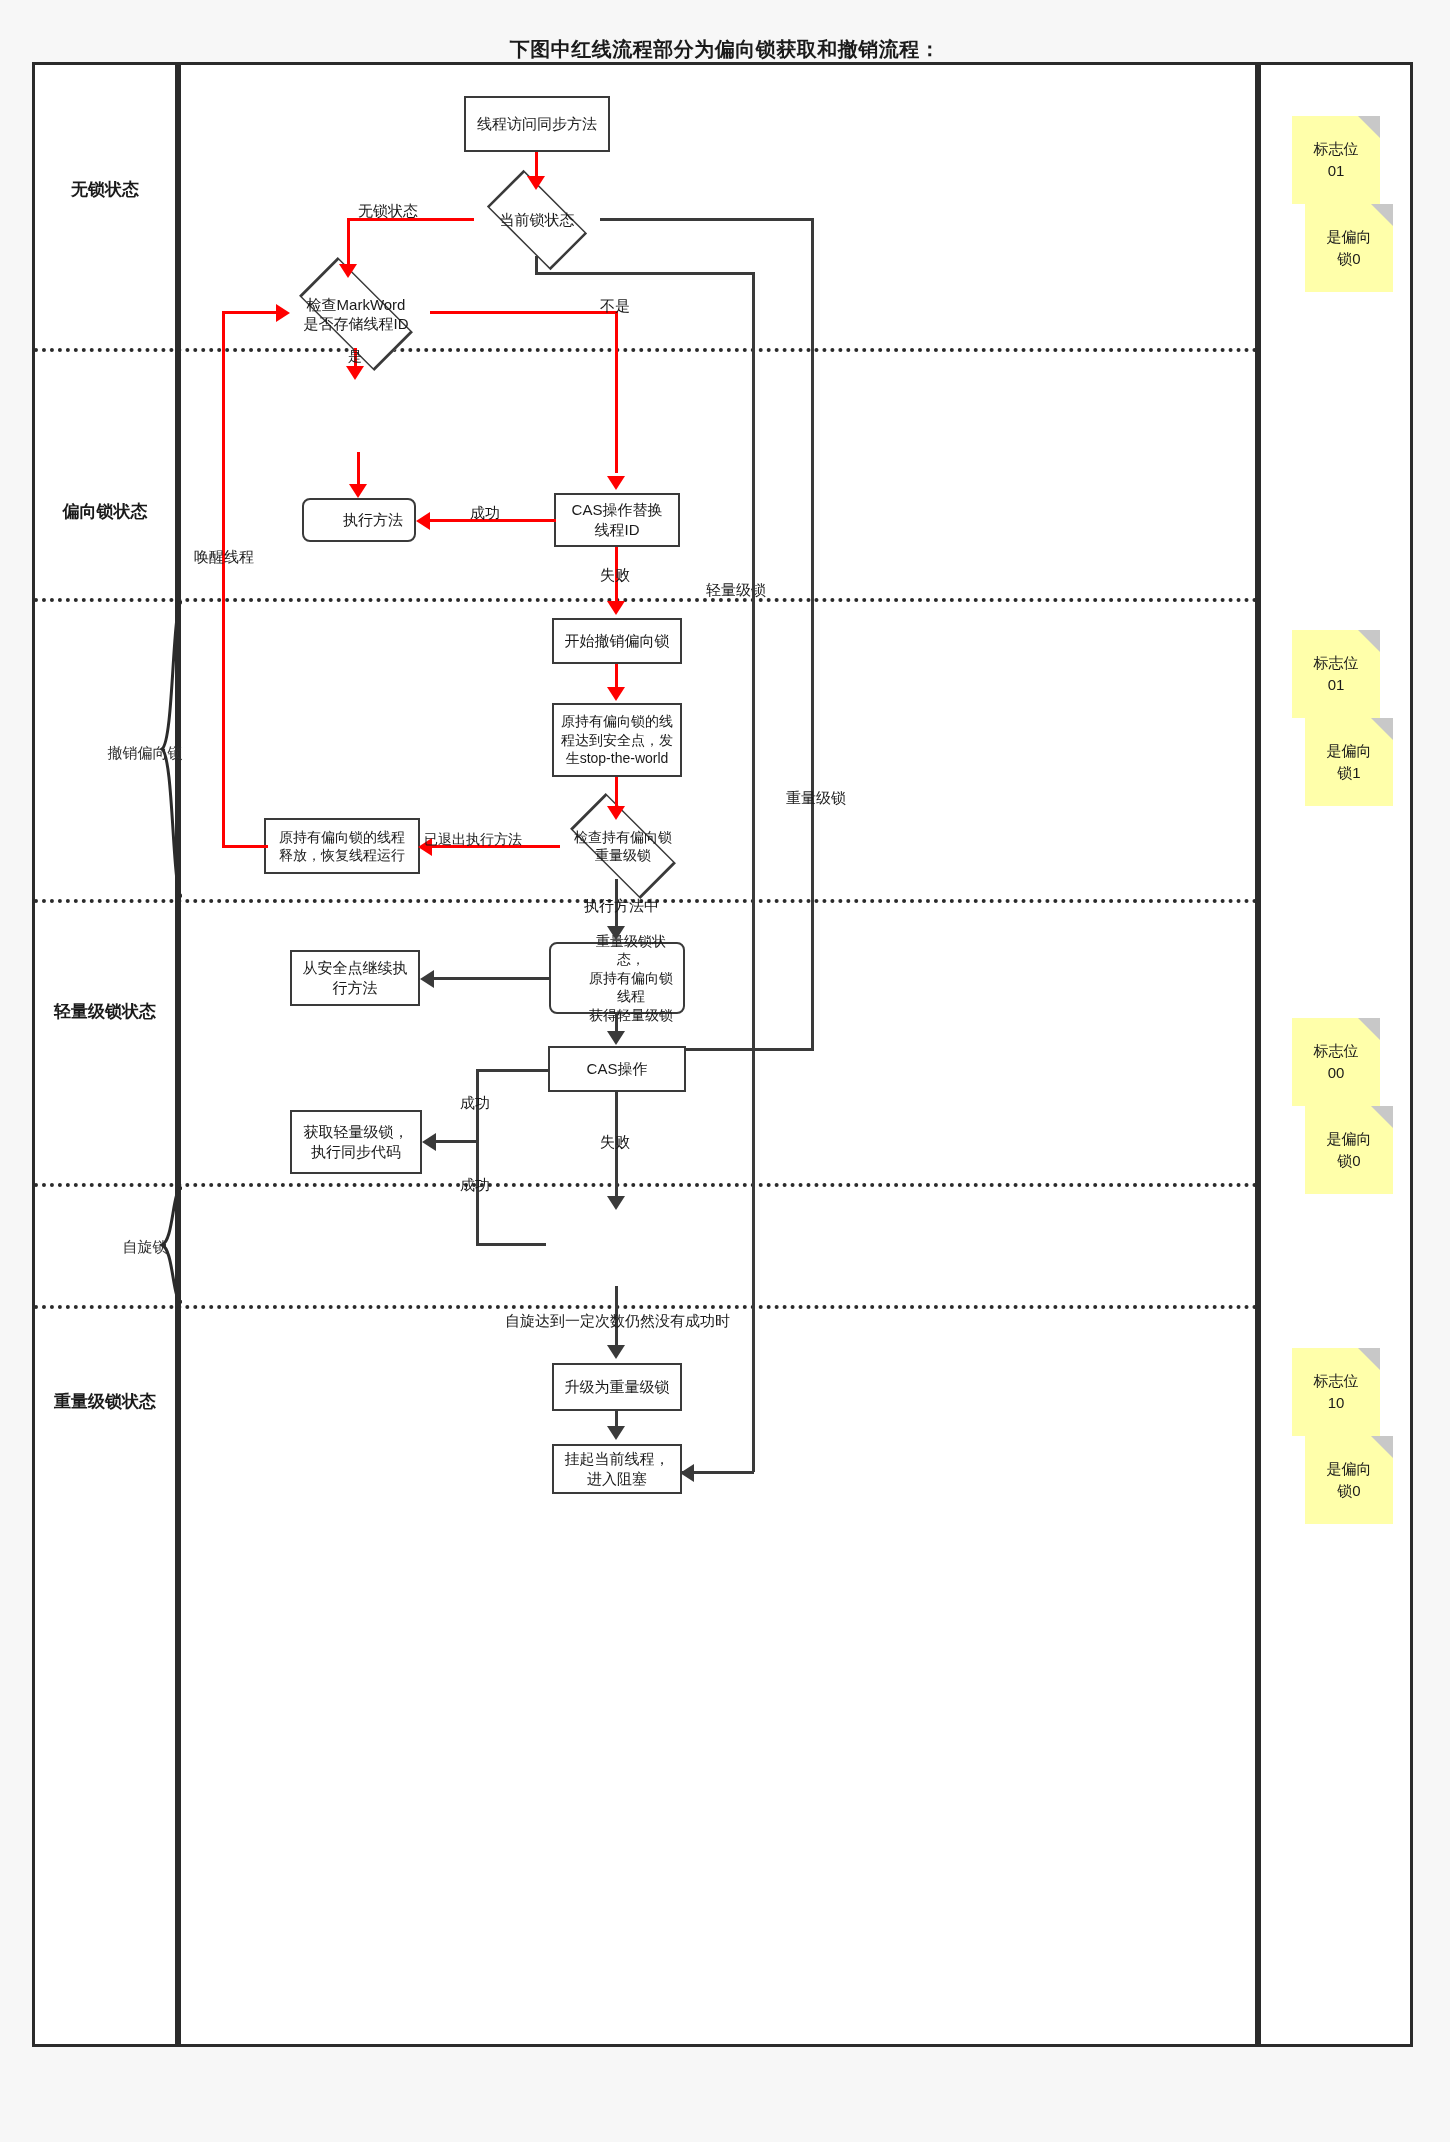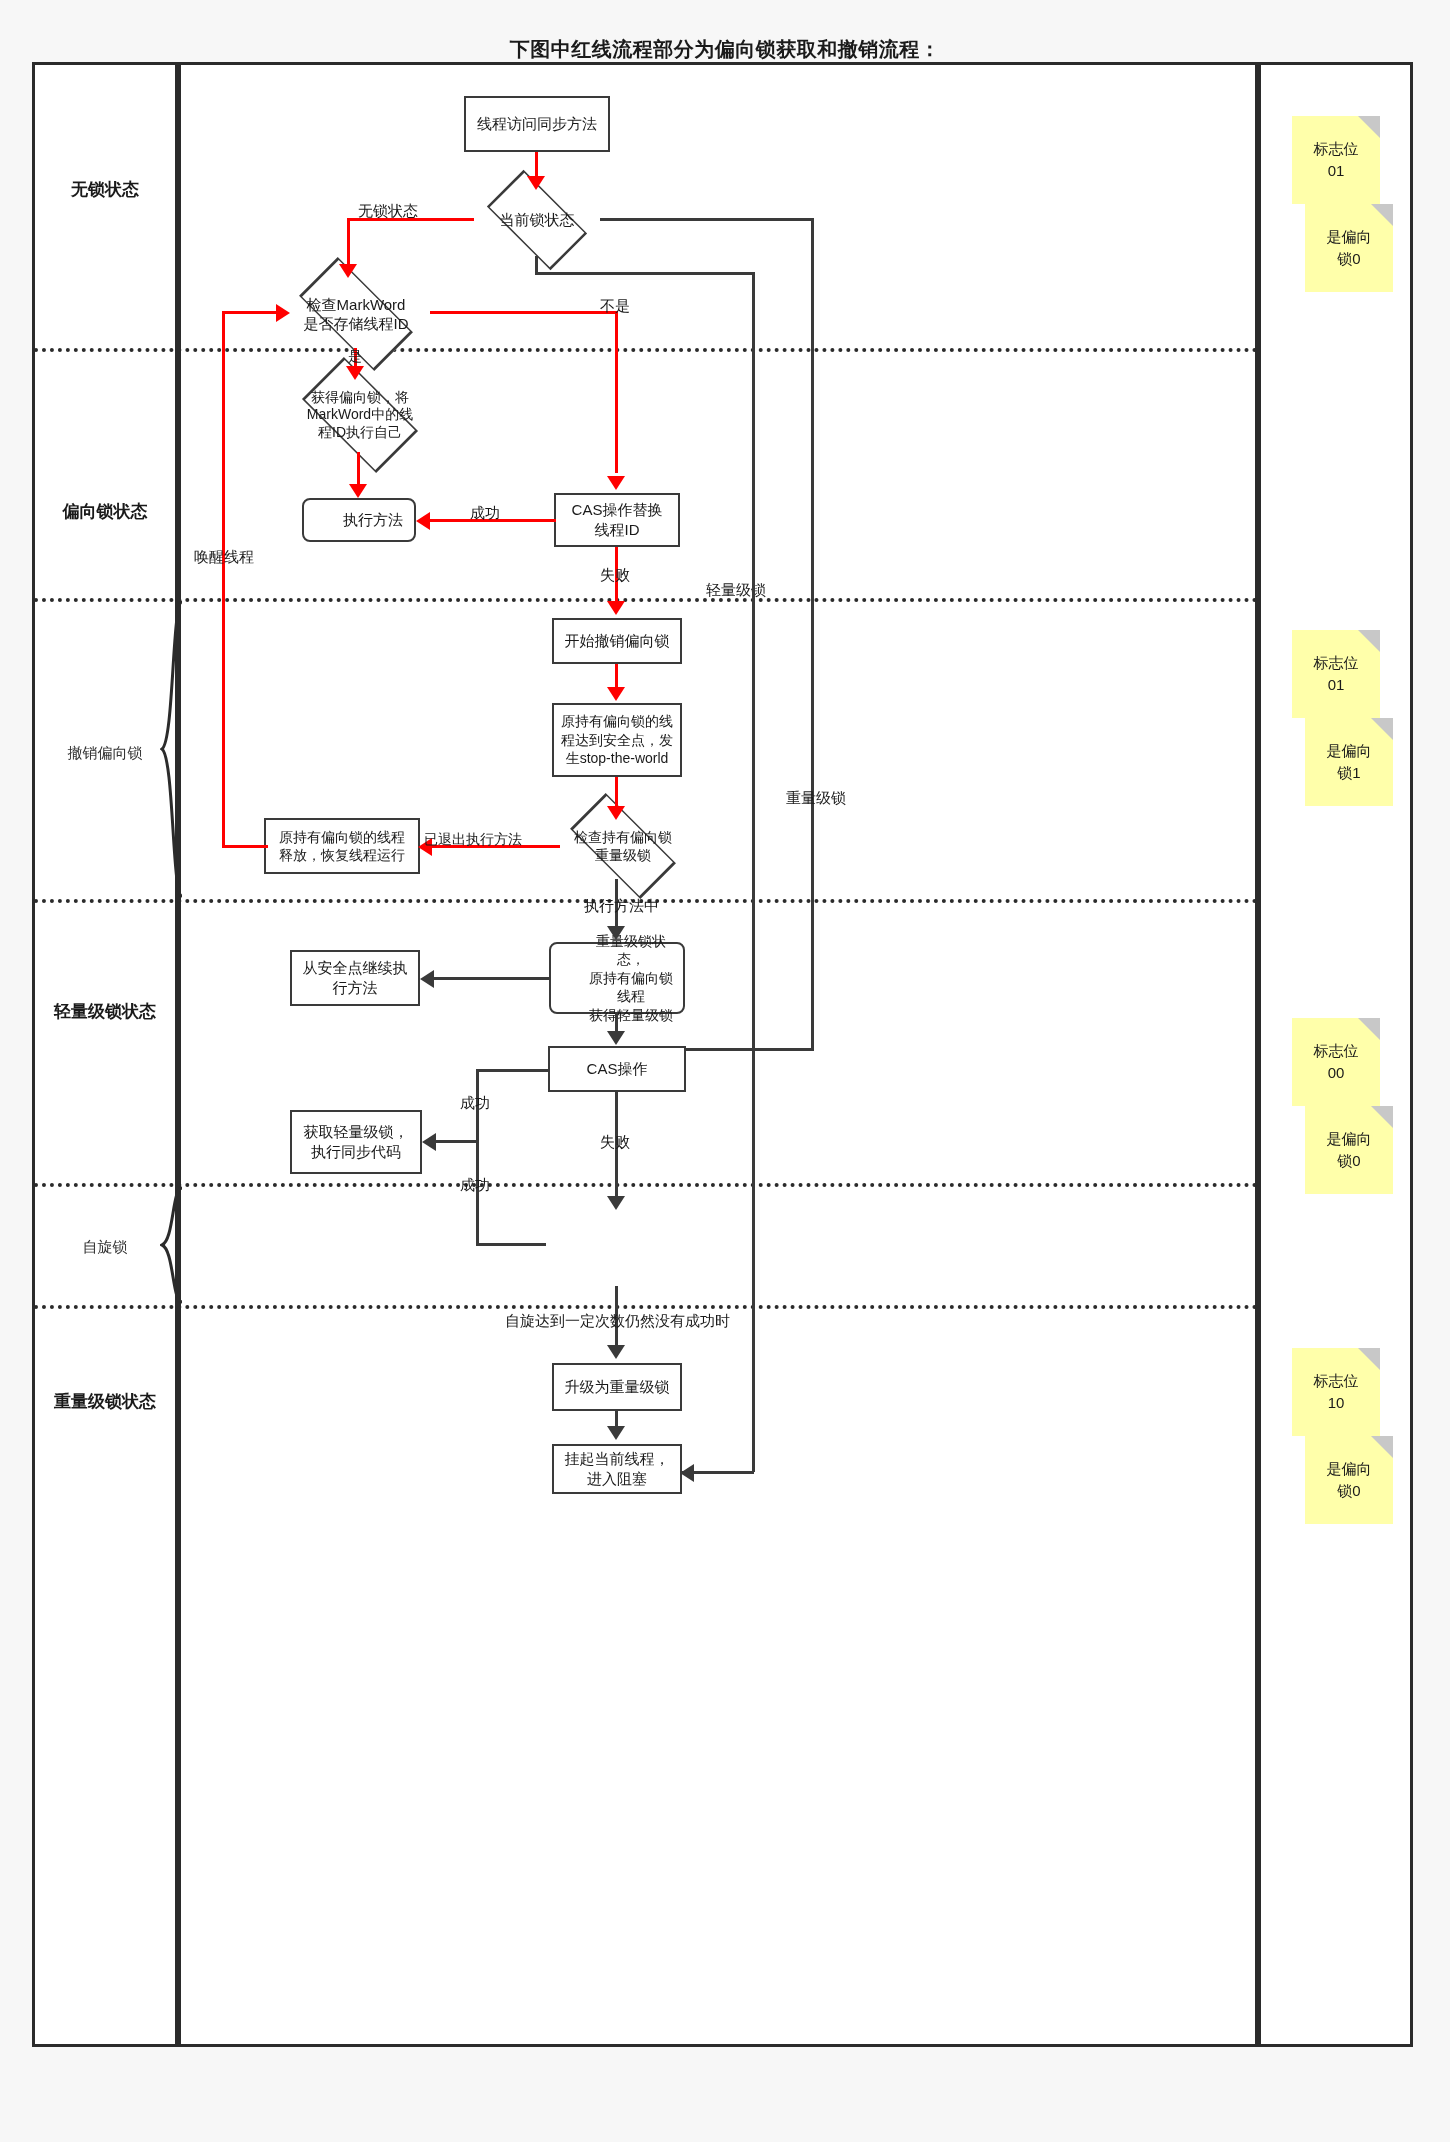--- a/index.html
+++ b/index.html
@@ -55,20 +55,21 @@
     font-weight: bold;
     color: #1a1a1a;
   }
   .sub-label {
     position: absolute;
     width: 146px;
     text-align: center;
     font-size: 15px;
     font-weight: normal;
     color: #333;
+    padding-left: 40px;
   }
 
   
   .node {
     position: absolute;
     box-sizing: border-box;
     background: #ffffff;
     border: 2px solid #3a3a3a;
     display: flex;
     align-items: center;
@@ -206,28 +207,20 @@
   </div>
 
   <div class="diamond" style="left:280px; top:275px; width:152px; height:78px;">
     <div class="dshape" style="width:76px; height:76px; margin-left:-38px; margin-top:-38px; transform: rotate(45deg) scale(1.40, 0.72);"></div>
     <div class="dtext" style="flex-direction:column;">
       <span>检查MarkWord</span>
       <span>是否存储线程ID</span>
     </div>
   </div>
 
-  <div class="diamond" style="left:286px; top:373px; width:148px; height:84px;">
-    <div class="dshape" style="width:76px; height:76px; margin-left:-38px; margin-top:-38px; transform: rotate(45deg) scale(1.38, 0.78);"></div>
-    <div class="dtext" style="flex-direction:column; font-size:14px; line-height:1.25;">
-      <span>获得偏向锁，将</span>
-      <span>MarkWord中的线</span>
-      <span>程ID执行自己</span>
-    </div>
-  </div>
 
   <div class="node rounded" style="left:302px; top:498px; width:114px; height:44px;">
     <span>执行方法</span>
   </div>
 
   <div class="node" style="left:554px; top:493px; width:126px; height:54px; flex-direction:column;">
     <span>CAS操作替换</span>
     <span>线程ID</span>
   </div>
 

